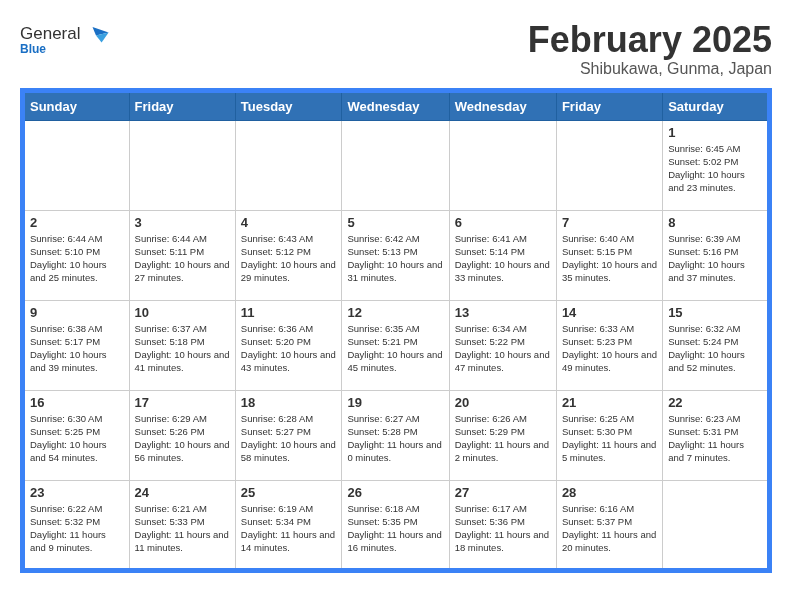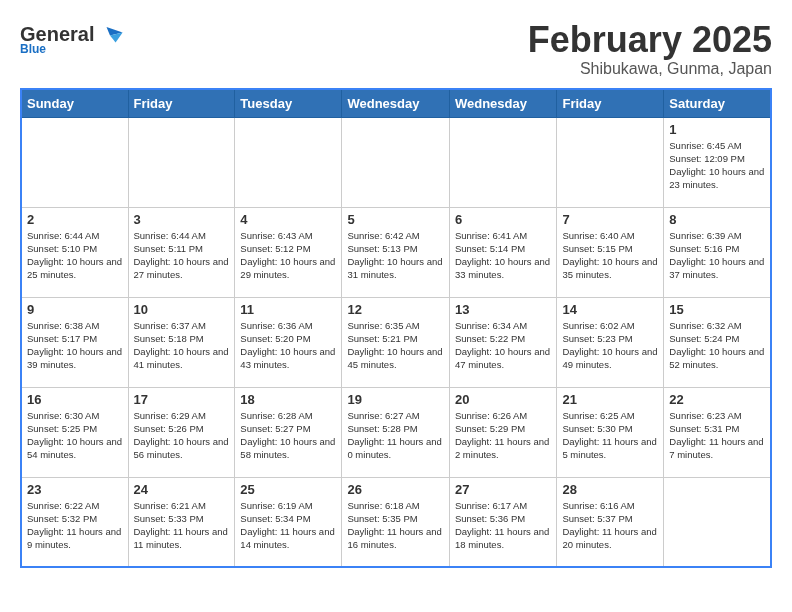--- a/index.html
+++ b/index.html
@@ -14,22 +14,22 @@
       display: flex;
       justify-content: space-between;
       align-items: flex-start;
       margin-bottom: 10px;
     }
     .logo {
       display: flex;
       align-items: center;
     }
     .logo-text-general {
-      font-size: 20px;
-      font-weight: bold;
+      font-size: 17px;
+      font-weight: normal;
       color: #333;
     }
     .logo-text-blue {
       font-size: 12px;
       font-weight: bold;
       color: #1a6fc4;
     }
     .logo-icon {
       width: 28px;
       height: 28px;
@@ -44,21 +44,21 @@
       color: #333;
       line-height: 1.1;
     }
     .location-title {
       font-size: 16px;
       color: #555;
     }
     .calendar {
       width: 100%;
       border-collapse: collapse;
-      border: 2px solid #3b82f6;
+      border: 5px solid #3b82f6;
     }
     .calendar th {
       background-color: #3071b5;
       color: #fff;
       font-size: 13px;
       font-weight: bold;
       padding: 6px 5px;
       text-align: left;
       border: 1px solid #2060a0;
     }
@@ -125,21 +125,21 @@
   <tr>
         <td class="empty-cell"></td>
         <td class="empty-cell"></td>
         <td class="empty-cell"></td>
         <td class="empty-cell"></td>
         <td class="empty-cell"></td>
         <td class="empty-cell"></td>
         <td>
           <span class="day-number">1</span>
           <div class="day-info">Sunrise: 6:45 AM
-Sunset: 12:09 PM
+Sunset: 5:02 PM
 Daylight: 10 hours and 23 minutes.</div>
         </td>
       </tr>
       <tr>
         <td>
           <span class="day-number">2</span>
           <div class="day-info">Sunrise: 6:44 AM
 Sunset: 5:10 PM
 Daylight: 10 hours and 25 minutes.</div>
         </td>
@@ -206,21 +206,21 @@
 Daylight: 10 hours and 45 minutes.</div>
         </td>
         <td>
           <span class="day-number">13</span>
           <div class="day-info">Sunrise: 6:34 AM
 Sunset: 5:22 PM
 Daylight: 10 hours and 47 minutes.</div>
         </td>
         <td>
           <span class="day-number">14</span>
-          <div class="day-info">Sunrise: 6:02 AM
+          <div class="day-info">Sunrise: 6:33 AM
 Sunset: 5:23 PM
 Daylight: 10 hours and 49 minutes.</div>
         </td>
         <td>
           <span class="day-number">15</span>
           <div class="day-info">Sunrise: 6:32 AM
 Sunset: 5:24 PM
 Daylight: 10 hours and 52 minutes.</div>
         </td>
       </tr>

